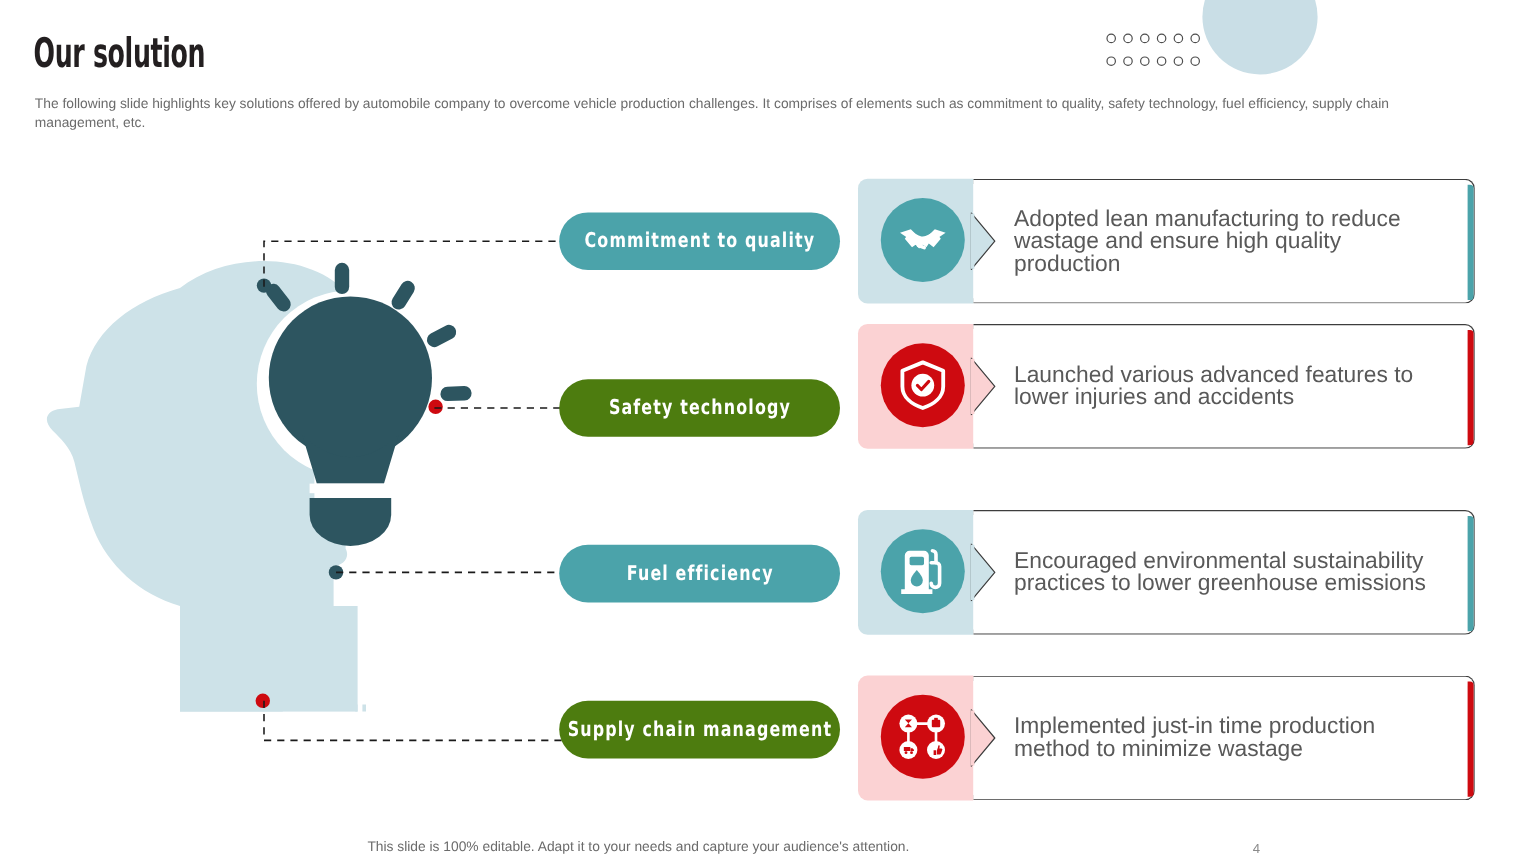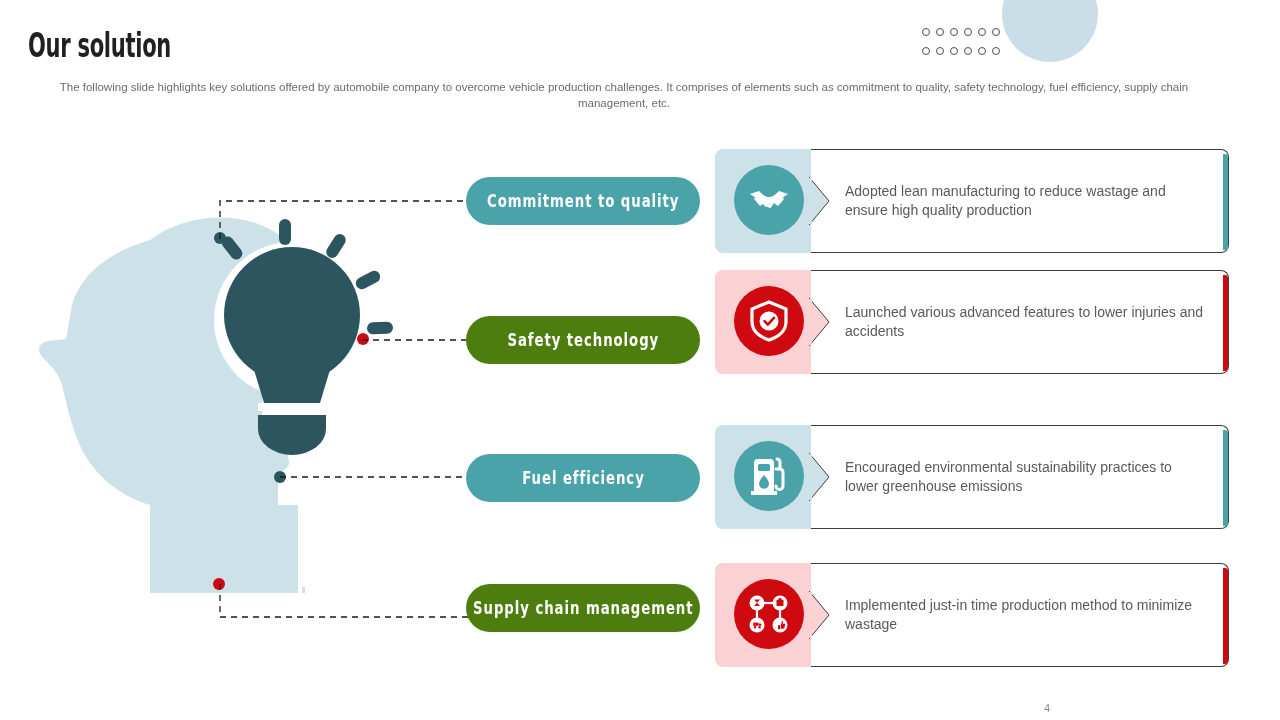--- a/index.html
+++ b/index.html
@@ -36,21 +36,20 @@
     letter-spacing: -0.5px;
     color: #231f20;
     transform: scaleX(0.62);
     transform-origin: left top;
     white-space: nowrap;
   }
   .page-subtitle {
     position: absolute; left: 29px; top: 80px; width: 1190px;
     font-size: 11.5px; line-height: 15.5px;
     color: #6b6b6b;
-    text-align: center;
   }
 
   
   .graphic { position: absolute; left: 30px; top: 175px; width: 420px; height: 440px; }
   .graphic svg { display: block; }
 
   
   .connector { position: absolute; }
   .connector svg { display: block; overflow: visible; }
 
@@ -103,21 +102,21 @@
     border-radius: 0 8px 8px 0;
     display: flex; align-items: center;
   }
   .card .accent {
     position: absolute; right: 0px; top: 4px;
     width: 5px; height: 96px;
     border-radius: 0 3px 3px 0;
   }
   .card .desc {
     padding-left: 34px; padding-right: 24px;
-    font-size: 14px; line-height: 19px;
+    font-size: 19px; line-height: 19px;
     color: #595959;
   }
   .card.teal .icon-panel { background: #cde2e8; }
   .card.teal .icon-circle { background: #4ba3aa; }
   .card.teal .accent { background: #4ba3aa; }
   .card.red .icon-panel { background: #fbd2d3; }
   .card.red .icon-circle { background: #ce0a10; }
   .card.red .accent { background: #ce0a10; }
 
   
@@ -357,15 +356,16 @@
 
           <path d="M32 33.2 h2.2 v4 H32 Z"></path>
           <path d="M34.8 33.2 c0.5 -1.5, 1 -2.6, 1 -3.6 c0 -0.8, 1.4 -0.8, 1.3 0.2
                    l-0.3 1.9 h1.6 c0.8 0 1.1 0.7 0.8 1.4 l-1 2.8 c-0.2 0.5 -0.6 0.8 -1.2 0.8
                    h-2.2 Z"></path>
         </g>
       </svg>
     </div>
   </div>
 
+  <div class="footer-note">This slide is 100% editable. Adapt it to your needs and capture your audience's attention.</div>
   <div class="page-num">4</div>
 
 </div>
 
 </body></html>

